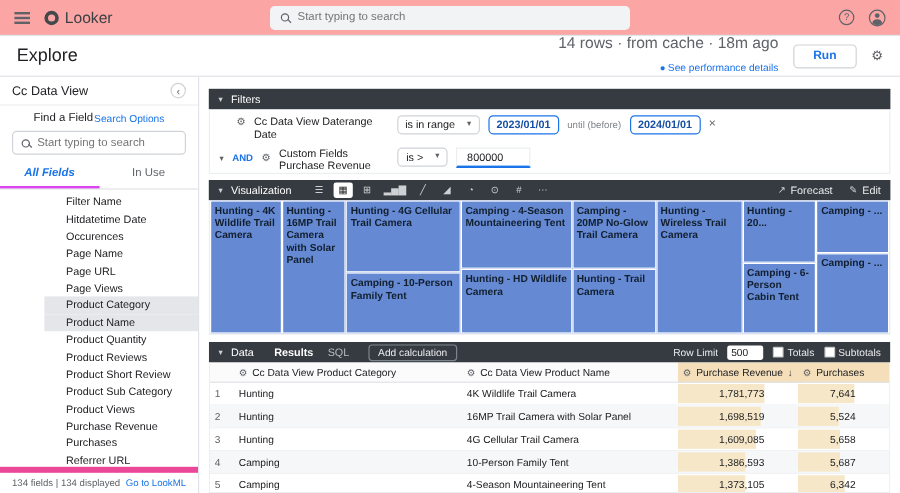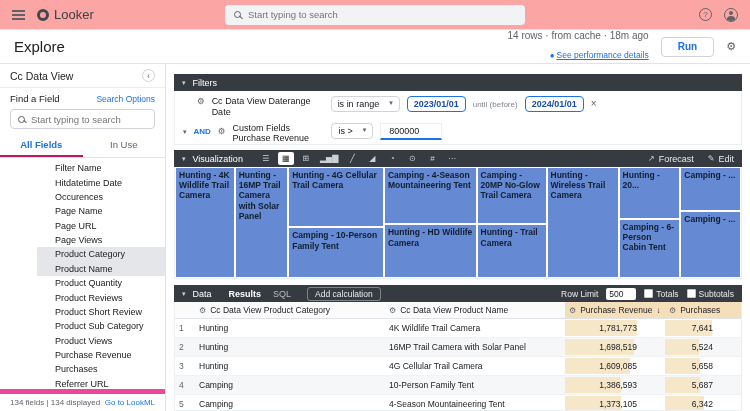--- a/index.html
+++ b/index.html
@@ -25,42 +25,42 @@
                  font-size:8px; display:flex; align-items:center; justify-content:center; }
   .person { width:14px; height:14px; border:1.3px solid #5f6368; border-radius:50%; position:relative; overflow:hidden; }
   .person::before { content:""; position:absolute; top:2px; left:4px; width:4px; height:4px; border-radius:50%; background:#5f6368; }
   .person::after { content:""; position:absolute; top:7.5px; left:2px; width:8px; height:6px; border-radius:50% 50% 0 0; background:#5f6368; }
 
   
   .explore-bar { height:34px; display:flex; align-items:center; padding:0 14px; border-bottom:1px solid #e0e3e7; }
   .explore-title { font-size:15px; font-weight:400; color:#202124; }
   .explore-right { margin-left:auto; display:flex; align-items:center; gap:12px; }
   .status-block { text-align:right; line-height:1.35; }
-  .status-line { font-size:10px; color:#5f6368; }
-  .perf-link { font-size:8.5px; color:#1a73e8; text-decoration:underline; }
+  .status-line { font-size:13px; color:#5f6368; }
+  .perf-link { font-size:8.5px; color:#1a73e8; }
   .perf-dot { color:#1a73e8; font-size:8px; text-decoration:none; display:inline-block; margin-right:2px; }
   .run-btn { height:20px; padding:0 16px; border:1px solid #d0d3d7; border-radius:4px; background:#fff;
              color:#1a73e8; font-size:10px; font-weight:bold; font-family:"Liberation Sans", sans-serif; }
   .gear-glyph { color:#5f6368; font-size:11px; }
 
   
   .body { display:flex; height:347px; }
   .sidebar { width:166px; flex:none; border-right:1px solid #e0e3e7; display:flex; flex-direction:column; overflow:hidden; }
   .view-header { display:flex; align-items:center; justify-content:space-between; padding:5px 10px; border-bottom:1px solid #eceff1; }
   .view-name { font-size:10.5px; color:#202124; }
   .collapse-circle { width:13px; height:13px; border:1px solid #d0d3d7; border-radius:50%; font-size:9px; color:#5f6368;
                      display:flex; align-items:center; justify-content:center; }
-  .find-row { display:flex; align-items:center; justify-content:space-between; padding:5px 10px 3px; }
+  .find-row { display:flex; align-items:center; justify-content:space-between; padding:5px 28px 3px; }
   .find-label { font-size:9.5px; color:#202124; }
   .search-options { font-size:8.5px; color:#1a73e8; }
   .sidebar-search { margin:2px 10px 4px; height:20px; border:1px solid #d0d3d7; border-radius:4px;
                     display:flex; align-items:center; gap:6px; padding:0 7px; }
   .sidebar-tabs { display:flex; border-bottom:1px solid #e0e3e7; margin-top:2px; }
   .sidebar-tab { flex:1; text-align:center; font-size:9.5px; color:#5f6368; padding:4px 0 5px; }
-  .sidebar-tab.active { color:#1a73e8; font-weight:bold; border-bottom:2px solid #be185d; }
+  .sidebar-tab.active { color:#1a73e8; font-weight:bold; border-bottom:2px solid #d946ef;font-style:italic; }
   .field-list { flex:1; overflow:hidden; padding-top:3px; }
   .field-item { font-size:9px; color:#202124; padding:2.2px 4px 2.2px 18px; white-space:nowrap;margin-left:37px; }
   .field-item.selected { background:#e4e6e9; }
   .sidebar-footer { border-top:5px solid #ec4899; display:flex; justify-content:space-between; align-items:center;
                     padding:4px 10px; }
   .fields-count { font-size:8px; color:#5f6368; }
   .lookml-link { font-size:8px; color:#1a73e8; }
 
   
   .main { flex:1; display:flex; flex-direction:column; overflow:hidden; padding:10px 8px 0; }

